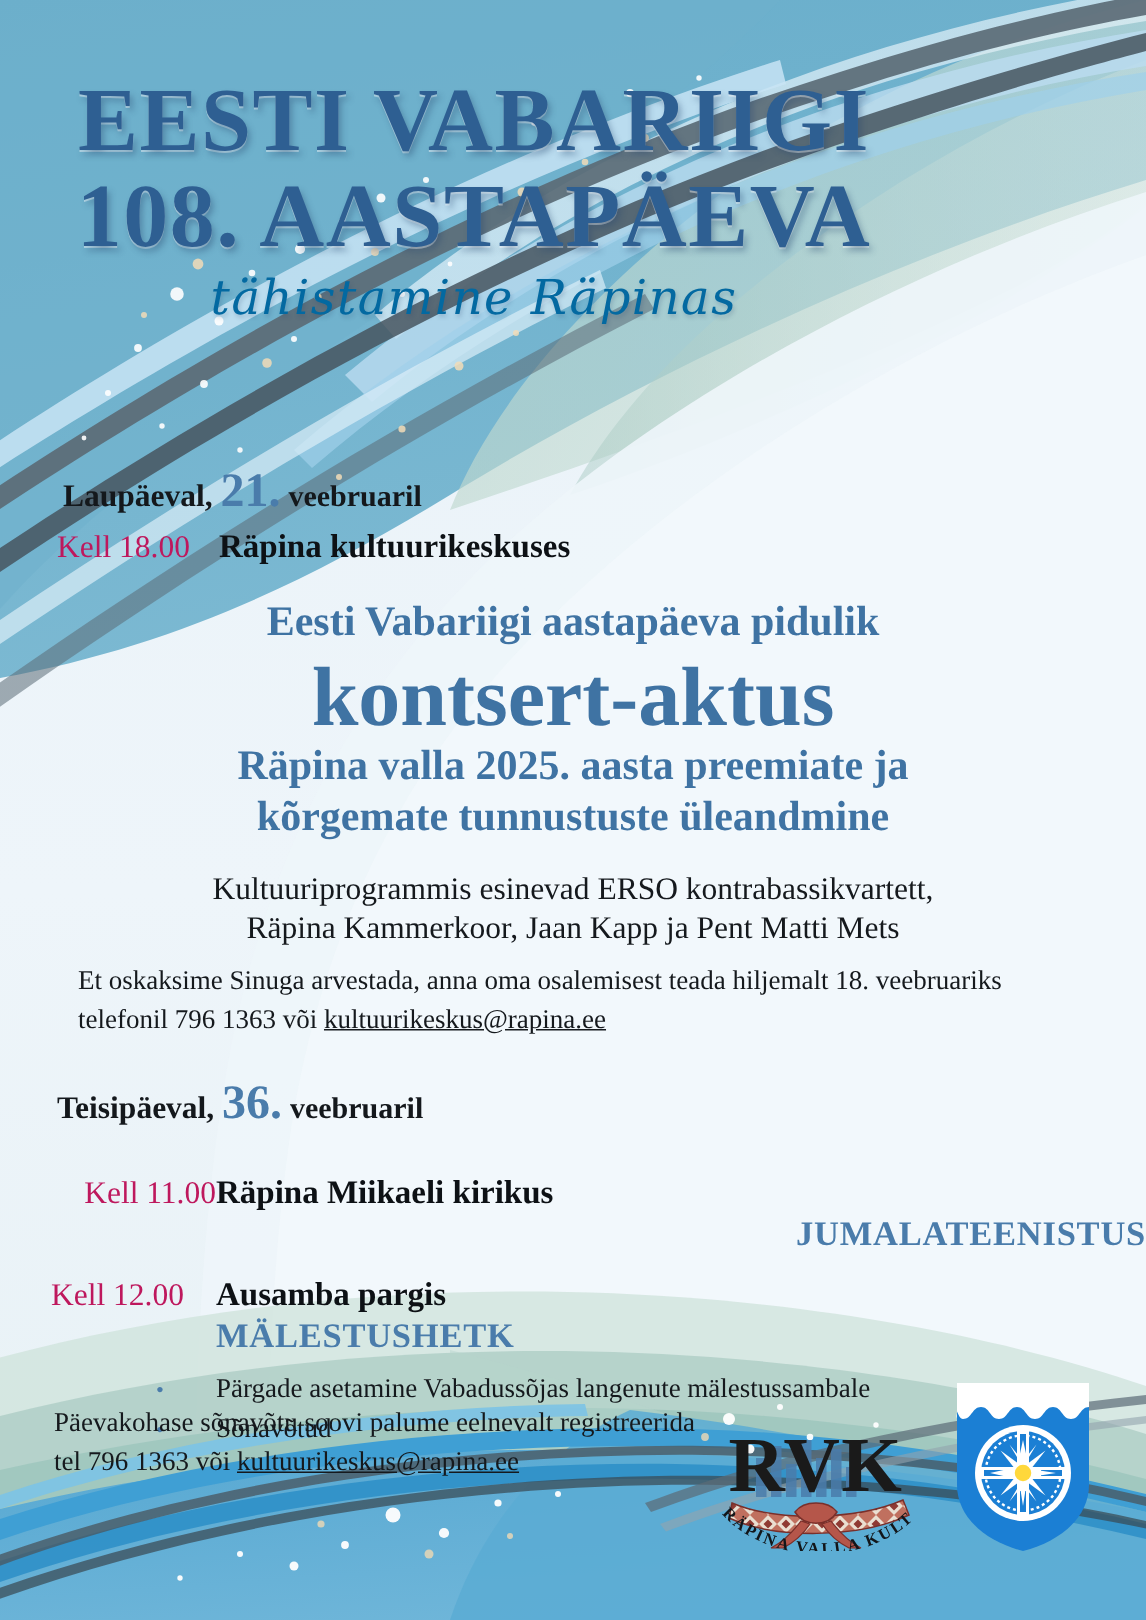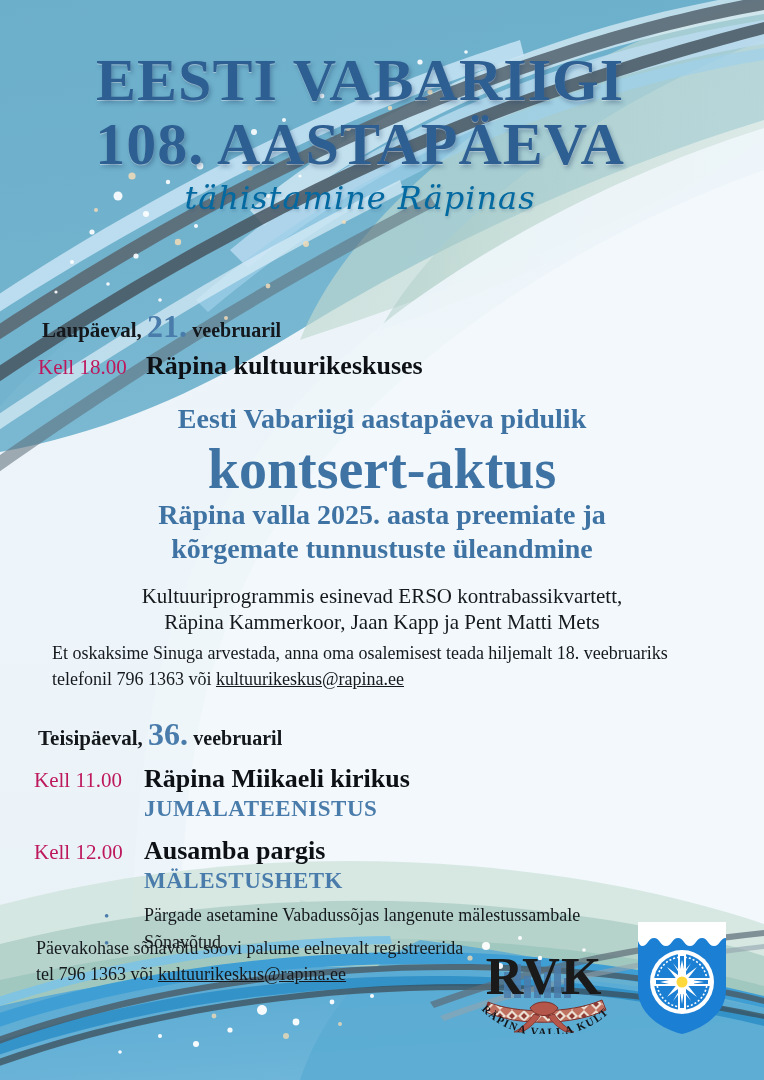--- a/index.html
+++ b/index.html
@@ -11,21 +11,21 @@
   }
   .poster{position:absolute;inset:0;width:764px;height:1080px;overflow:hidden;}
 
   
   .bg-svg{position:absolute;inset:0;width:764px;height:1080px;display:block;}
   .sparkles{position:absolute;inset:0;width:764px;height:1080px;pointer-events:none;}
 
   
   .content{position:absolute;inset:0;width:764px;height:1080px;}
 
-  .title-block{position:absolute;left:0;top:52px;width:632px;text-align:center;margin-left:44px;}
+  .title-block{position:absolute;left:0;top:52px;width:632px;text-align:center;}
   .title-line{
     font-family:"Liberation Serif", serif;
     font-weight:bold;
     color:#2e5f92;
     letter-spacing:1px;
     line-height:.96;
     text-shadow:2px 3px 4px rgba(40,70,110,.38), 0 1px 0 rgba(255,255,255,.45);
     white-space:nowrap;
   }
   .title-line-1{font-size:60px;}
@@ -41,21 +41,21 @@
   }
 
   
   .ev1{position:absolute;left:0;top:310px;width:764px;}
   .date-line{margin-left:42px;color:#14181c;font-family:"Liberation Serif", serif;
     font-size:21px;font-weight:bold;line-height:1;white-space:nowrap;}
   .date-line .daynum{font-size:32px;color:#4a7cab;font-weight:bold;letter-spacing:0px;}
   .date-line .suffix{font-size:20px;font-weight:bold;}
   .time-row{margin-left:38px;margin-top:9px;display:flex;align-items:baseline;white-space:nowrap;}
   .time-lbl{font-family:"Liberation Serif", serif;font-size:21px;color:#be185d;width:108px;}
-  .place{font-family:"Liberation Serif", serif;font-size:26px;font-weight:bold;color:#0d1115;}
+  .place{font-family:"Liberation Serif", serif;font-size:22px;font-weight:bold;color:#0d1115;}
 
   .ev1-body{width:764px;text-align:center;margin-top:22px;}
   .ev1-lead{font-family:"Liberation Serif", serif;font-weight:bold;font-size:28px;color:#3f73a3;line-height:1.15;}
   .ev1-main{font-family:"Liberation Serif", serif;font-weight:bold;font-size:56px;color:#3f73a3;margin-top:6px;line-height:1.02;}
   .ev1-award{font-family:"Liberation Serif", serif;font-weight:bold;font-size:28px;color:#3f73a3;line-height:1.22;}
   .ev1-prog{font-family:"Liberation Serif", serif;font-size:21px;color:#15191d;margin-top:16px;line-height:1.28;}
 
   .rsvp{position:absolute;left:52px;top:641px;width:680px;
     font-family:"Liberation Serif", serif;font-size:18px;color:#15191d;line-height:1.42;}
   .rsvp a,.mail{color:#15191d;text-decoration:underline;}
@@ -260,21 +260,21 @@
       <div><span>telefonil 796 1363 või </span><span class="mail">kultuurikeskus@rapina.ee</span></div>
     </div>
 
     <div class="ev2">
       <div class="date-line">
         <span>Teisipäeval,</span>
         <span class="daynum">36</span><span class="daynum">.</span>
         <span class="suffix">veebruaril</span>
       </div>
 
-      <div style="margin-top:14px;">
+      <div style="margin-top:32px;text-align:right;">
         <div class="ev2-row">
           <span class="time-lbl">Kell 11.00</span>
           <span class="place">Räpina Miikaeli kirikus</span>
         </div>
         <div class="ev2-sub">JUMALATEENISTUS</div>
       </div>
 
       <div style="margin-top:14px;">
         <div class="ev2-row">
           <span class="time-lbl">Kell 12.00</span>

